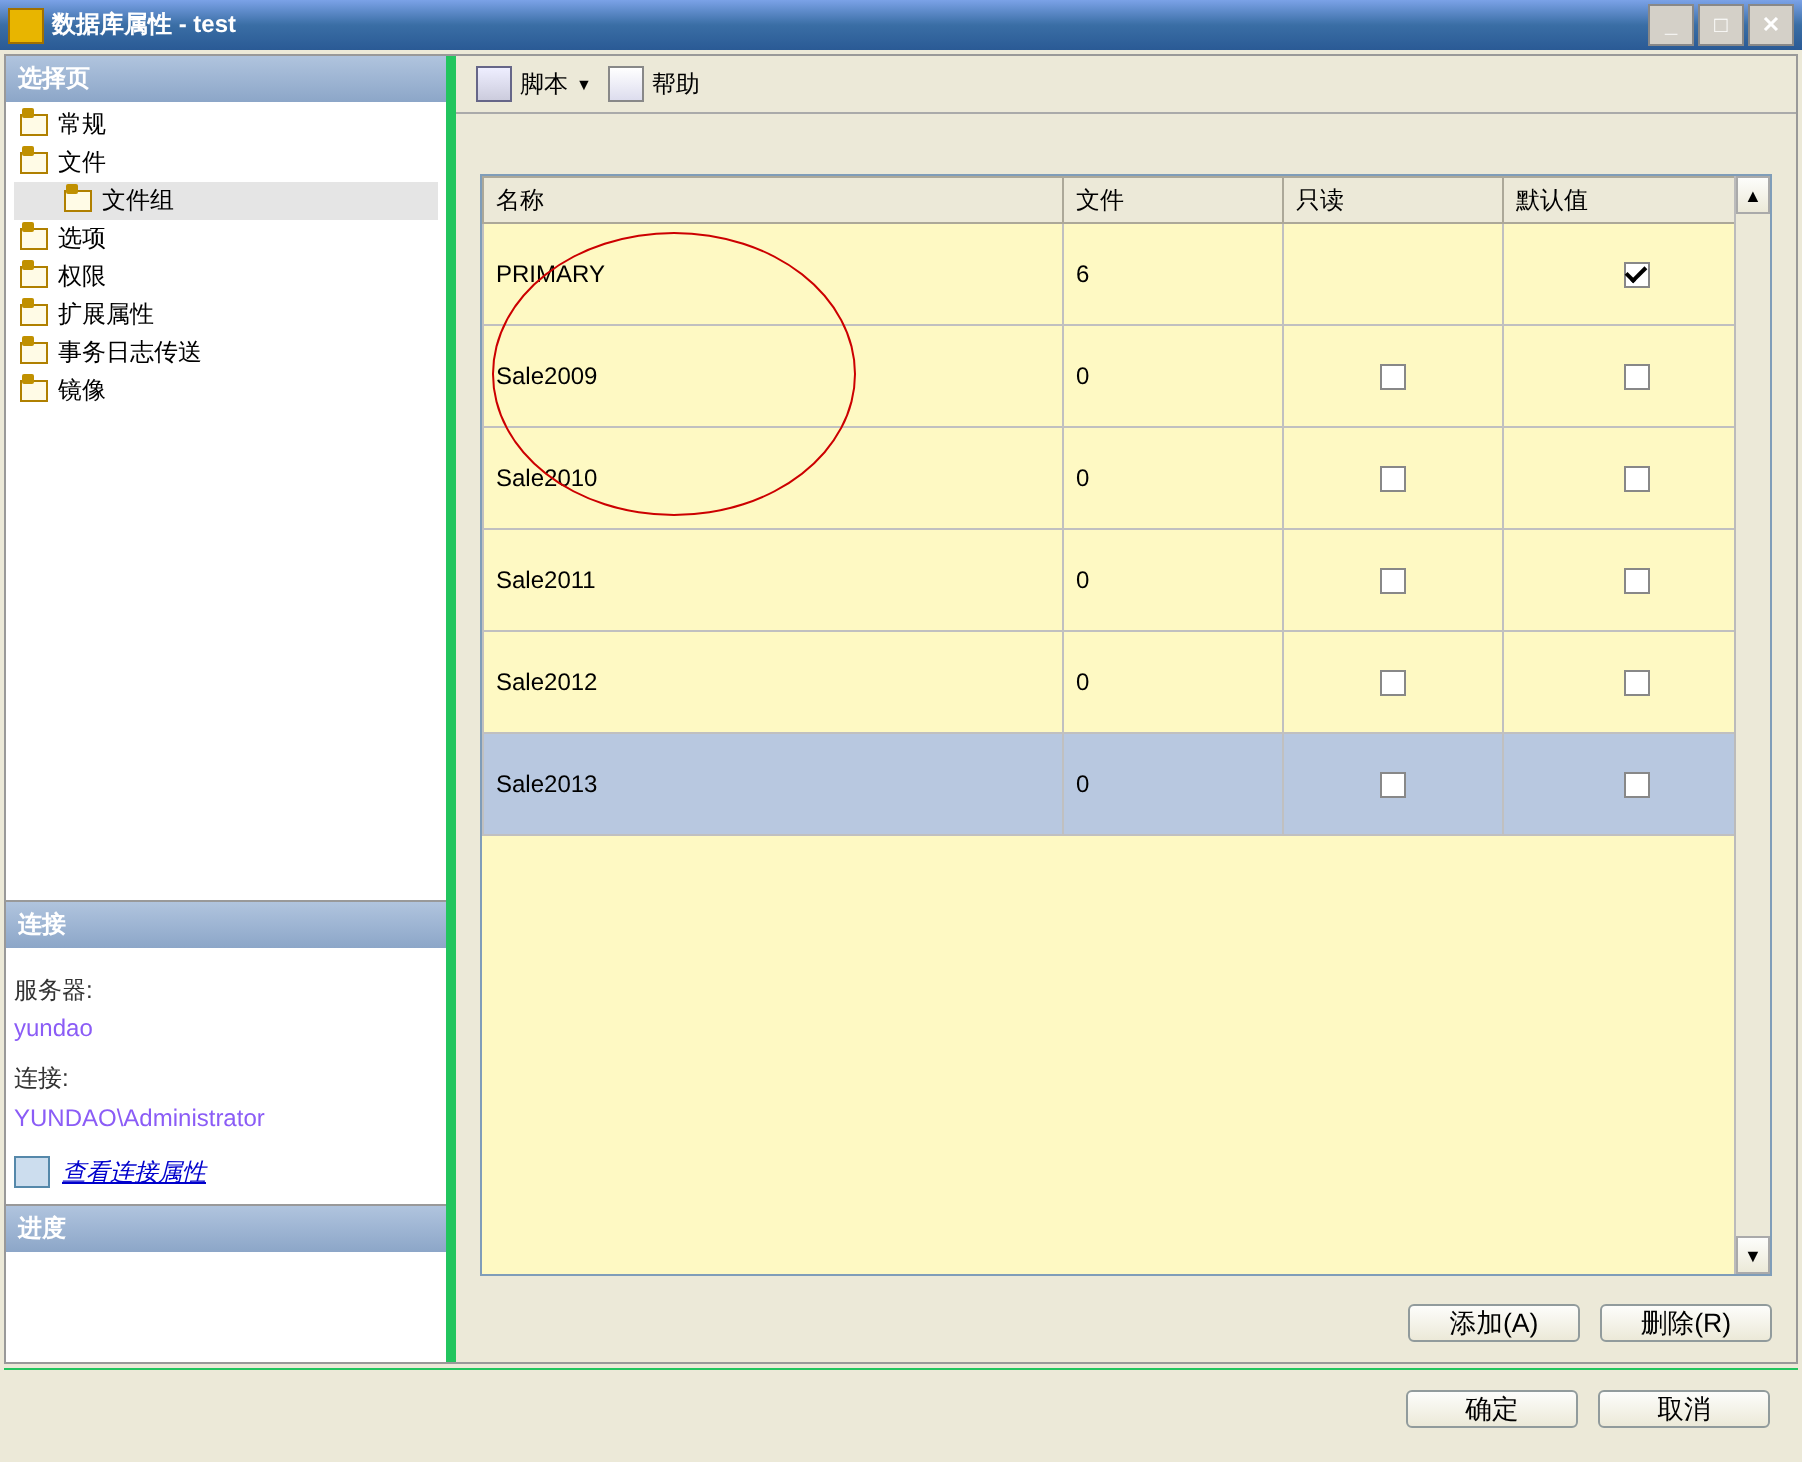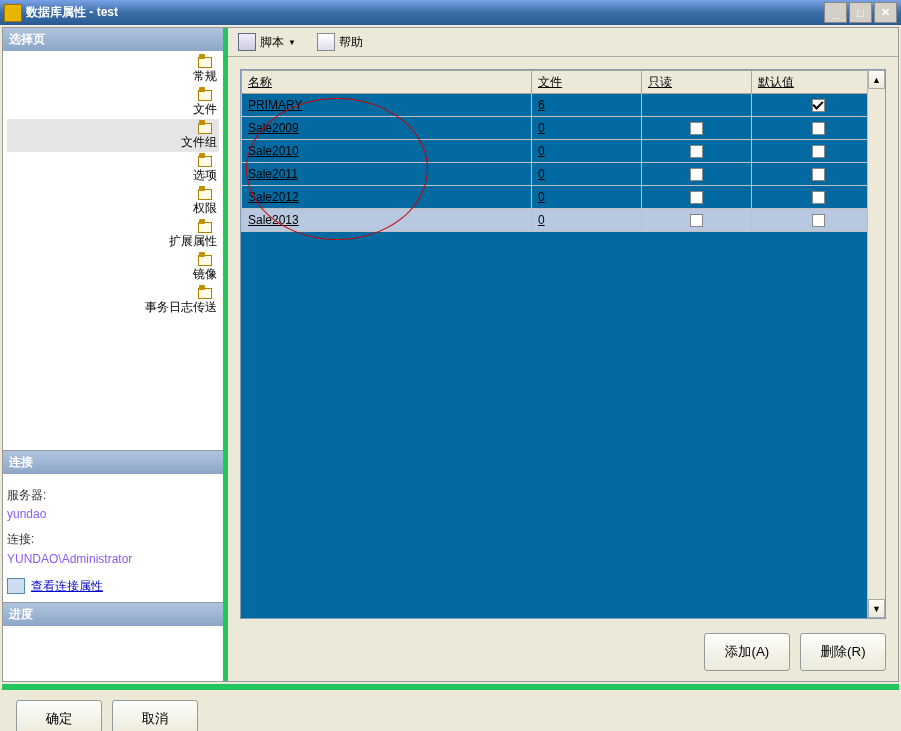--- a/index.html
+++ b/index.html
@@ -6,57 +6,57 @@
 .window{width:901px;height:731px;background:#ece9d8;position:relative;box-sizing:border-box;}
 .titlebar{height:25px;background:linear-gradient(to bottom,#7ba2e7 0%,#3a6ea5 50%,#2a5a95 100%);color:#fff;display:flex;align-items:center;padding:0 4px;font-weight:bold;}
 .titlebar-icon{width:16px;height:16px;background:#e8b500;border:1px solid #a07000;margin-right:4px;}
 .titlebar-title{flex:1;}
 .titlebar-buttons{display:flex;gap:2px;margin-left:auto;}
 .titlebar-btn{width:21px;height:19px;background:#d4d0c8;border:1px solid #888;display:flex;align-items:center;justify-content:center;font-family:Arial;font-size:11px;font-weight:bold;}
 .body{display:flex;height:655px;border:1px solid #999;margin:2px;box-sizing:border-box;}
 .left{width:220px;background:#fff;border-right:5px solid #22c55e;display:flex;flex-direction:column;}
 .panel-header{background:linear-gradient(to bottom,#b0c4de,#8ca6c8);color:#fff;padding:3px 6px;font-weight:bold;}
 .tree{flex:0 0 auto;height:395px;padding:2px 4px;overflow:auto;}
-.tree-item{display:flex;align-items:flex-end;padding:1px 2px;cursor:default;flex-direction:column;}
+.tree-item{display:flex;align-items:flex-start;padding:1px 2px;cursor:default;}
 .tree-item.selected{background:#e5e5e5;padding-left:24px;}
 .tree-icon{width:16px;height:14px;margin-right:4px;position:relative;}
 .tree-icon::before{content:"";position:absolute;width:12px;height:9px;top:3px;left:1px;background:#fffbe6;border:1px solid #b08000;}
 .tree-icon::after{content:"";position:absolute;width:6px;height:5px;top:0;left:2px;background:#c09000;border-radius:1px;}
 .conn-panel{border-top:1px solid #999;}
 .conn-body{padding:6px 4px;line-height:1.6;}
 .conn-label{color:#333;margin-top:6px;}
 .conn-val{color:#8b5cf6;}
-.link{color:#0000cc;text-decoration:underline;cursor:pointer;margin-top:8px;display:flex;align-items:center;gap:6px;}
+.link{color:#0000cc;text-decoration:underline;cursor:pointer;margin-top:8px;display:flex;align-items:center;gap:6px;font-style:italic;}
 .link-icon{width:16px;height:14px;background:#cde;border:1px solid #58a;}
 .progress-panel{border-top:1px solid #999;}
 .progress-body{padding:8px;display:flex;align-items:center;gap:10px;}
 .spinner{width:26px;height:26px;border:3px dotted #bbb;border-radius:50%;}
 .right{flex:1;display:flex;flex-direction:column;background:#ece9d8;}
-.toolbar{height:24px;display:flex;align-items:center;gap:13px;padding:2px 6px;border-bottom:1px solid #aaa;background:#ece9d8;}
+.toolbar{height:24px;display:flex;align-items:center;gap:0;padding:2px 6px;border-bottom:1px solid #aaa;background:#ece9d8;}
 .tool-btn{display:flex;align-items:center;gap:4px;padding:1px 4px;}
 .tool-icon{width:16px;height:16px;}
 .script-icon{background:linear-gradient(#eef,#ccd);border:1px solid #668;}
 .help-icon{background:linear-gradient(#fff,#dde);border:1px solid #888;}
 .dropdown-arrow{font-size:8px;}
-.grid-wrap{margin:12px 12px 8px 12px;flex:1;background:#0369a1;border:1px solid #7f9db9;position:relative;overflow:hidden;text-decoration:underline;}
+.grid-wrap{margin:30px 12px 8px 12px;flex:1;background:#fef9c3;border:1px solid #7f9db9;position:relative;overflow:hidden;}
 .grid{width:100%;border-collapse:collapse;table-layout:fixed;}
 .grid th{background:#ece9d8;border:1px solid #aca899;text-align:left;padding:2px 6px;font-weight:normal;height:18px;}
-.grid td{border:1px solid #c0c0c0;padding:2px 6px;height:18px;}
+.grid td{border:1px solid #c0c0c0;padding:16px 6px;height:18px;}
 .grid tr.selected td{background:#b8c8e0;}
 .chk{display:inline-block;width:13px;height:13px;border:1px solid #888;background:#fff;box-sizing:border-box;position:relative;vertical-align:middle;}
 .chk.checked::after{content:"";position:absolute;left:2px;top:-1px;width:4px;height:8px;border:solid #000;border-width:0 2px 2px 0;transform:rotate(45deg);}
 .chk-cell{text-align:center;}
 .annot{position:absolute;pointer-events:none;}
 .ellipse{border:1px solid #c00;border-radius:50%;}
 .grid-scrollbar{position:absolute;right:0;top:0;bottom:0;width:17px;background:#ece9d8;border-left:1px solid #bbb;}
 .scroll-arrow{height:17px;background:linear-gradient(#fdfdfb,#ece9d8);border:1px solid #aaa;display:flex;align-items:center;justify-content:center;font-size:9px;}
 .scroll-arrow.bottom{position:absolute;bottom:0;left:0;right:0;}
 .action-row{display:flex;justify-content:flex-end;gap:10px;padding:6px 12px 10px 12px;}
-.btn{min-width:86px;height:38px;background:linear-gradient(#fdfdfb,#ece9d8);border:1px solid #919b9c;border-radius:3px;padding:0 10px;cursor:default;}
-.bottom-buttons{display:flex;gap:10px;padding:10px 14px;border-top:6px solid #22c55e;margin:0 2px;}
+.btn{min-width:86px;height:19px;background:linear-gradient(#fdfdfb,#ece9d8);border:1px solid #919b9c;border-radius:3px;padding:0 10px;cursor:default;}
+.bottom-buttons{display:flex;justify-content:flex-end;gap:10px;padding:10px 14px;border-top:1px solid #22c55e;margin:0 2px;}
 </style>
 </head>
 <body>
 
 <div class="window">
   <div class="titlebar">
     <div class="titlebar-icon"></div>
     <div class="titlebar-title">数据库属性 - test</div>
     <div class="titlebar-buttons">
       <div class="titlebar-btn">_</div>
@@ -88,25 +88,25 @@
           <div class="tree-item">
             <span class="tree-icon"></span>
             <span>权限</span>
           </div>
           <div class="tree-item">
             <span class="tree-icon"></span>
             <span>扩展属性</span>
           </div>
           <div class="tree-item">
             <span class="tree-icon"></span>
+            <span>事务日志传送</span>
+          </div>
+          <div class="tree-item">
+            <span class="tree-icon"></span>
             <span>镜像</span>
-          </div>
-          <div class="tree-item">
-            <span class="tree-icon"></span>
-            <span>事务日志传送</span>
           </div>
         </div>
 
       <div class="conn-panel">
         <div class="panel-header">连接</div>
         <div class="conn-body">
           <div class="conn-label">服务器:</div>
           <div class="conn-val">yundao</div>
           <div class="conn-label">连接:</div>
           <div class="conn-val">YUNDAO\Administrator</div>

